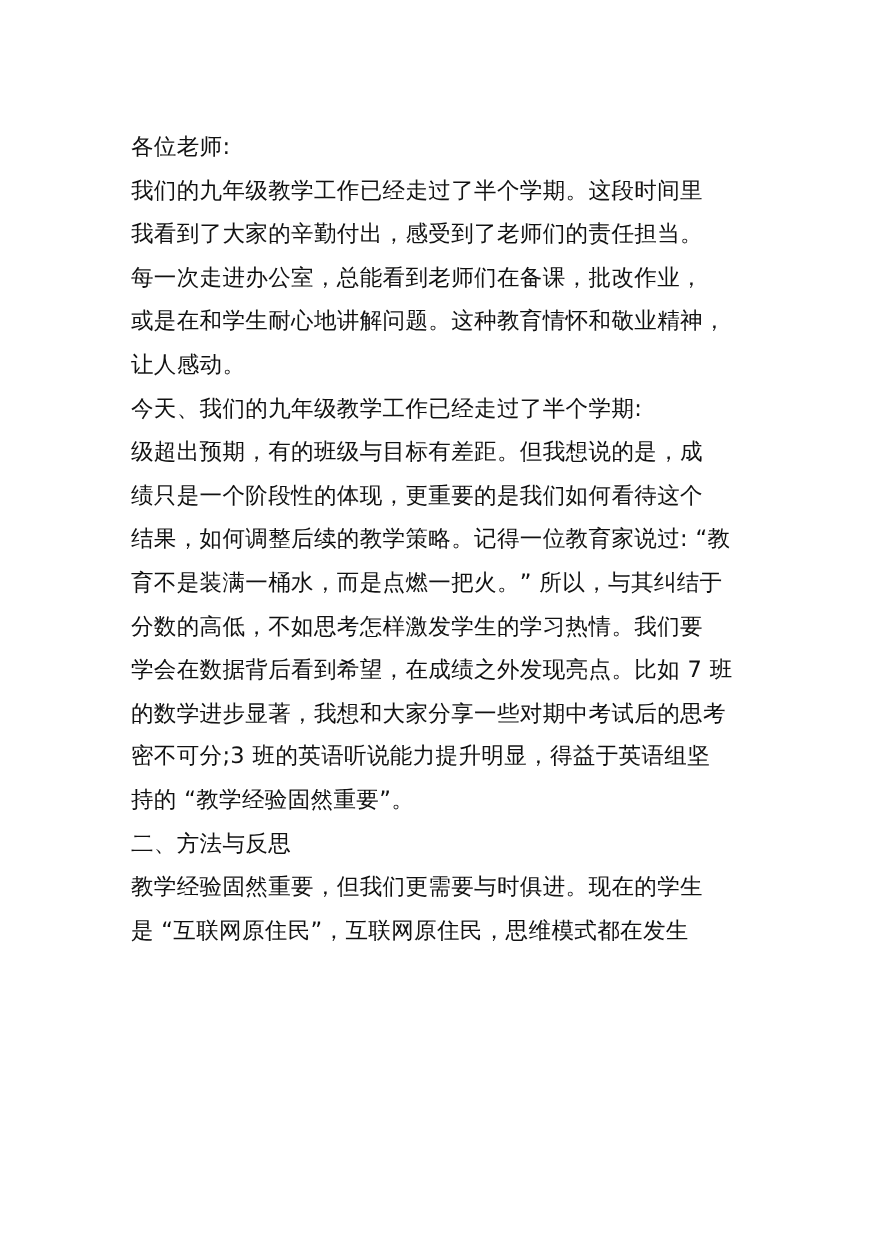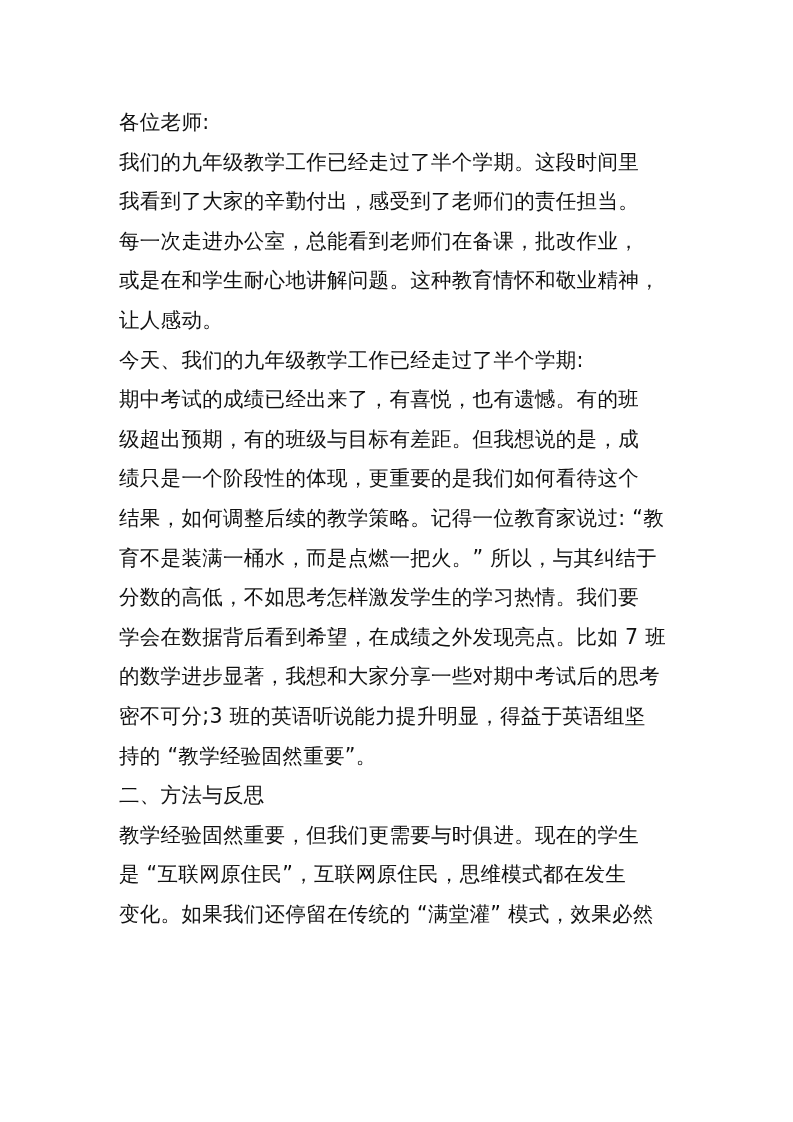--- a/index.html
+++ b/index.html
@@ -18,21 +18,21 @@
     .page {
       position: absolute;
       left: 0; top: 0;
       width: 793px;
       height: 1122px;
       background: #ffffff;
     }
     .text-block {
       position: absolute;
       left: 119px;
-      top: 103px;
+      top: 114px;
       width: 580px;
     }
     .line {
       display: block;
       height: 39.6px;
       line-height: 39.6px;
       font-size: 20.5px;
       white-space: nowrap;
       letter-spacing: 0.3px;
     }
@@ -42,28 +42,26 @@
 
 <div class="page">
   <div class="text-block">
     <span class="line">各位老师:</span>
     <span class="line">我们的九年级教学工作已经走过了半个学期。这段时间里</span>
     <span class="line">我看到了大家的辛勤付出，感受到了老师们的责任担当。</span>
     <span class="line">每一次走进办公室，总能看到老师们在备课，批改作业，</span>
     <span class="line">或是在和学生耐心地讲解问题。这种教育情怀和敬业精神，</span>
     <span class="line">让人感动。</span>
     <span class="line">今天、我们的九年级教学工作已经走过了半个学期:</span>
-    <span class="line">期中考试的成绩已经出来了，有喜悦，也有遗憾。有的班</span>
     <span class="line">级超出预期，有的班级与目标有差距。但我想说的是，成</span>
     <span class="line">绩只是一个阶段性的体现，更重要的是我们如何看待这个</span>
     <span class="line">结果，如何调整后续的教学策略。记得一位教育家说过: “教</span>
     <span class="line">育不是装满一桶水，而是点燃一把火。” 所以，与其纠结于</span>
     <span class="line">分数的高低，不如思考怎样激发学生的学习热情。我们要</span>
     <span class="line">学会在数据背后看到希望，在成绩之外发现亮点。比如 7 班</span>
     <span class="line">的数学进步显著，我想和大家分享一些对期中考试后的思考</span>
     <span class="line">密不可分;3 班的英语听说能力提升明显，得益于英语组坚</span>
     <span class="line">持的 “教学经验固然重要”。</span>
     <span class="line">二、方法与反思</span>
     <span class="line">教学经验固然重要，但我们更需要与时俱进。现在的学生</span>
     <span class="line">是 “互联网原住民”，互联网原住民，思维模式都在发生</span>
-    <span class="line">变化。如果我们还停留在传统的 “满堂灌” 模式，效果必然</span>
   </div>
 </div>
 
 </body></html>

